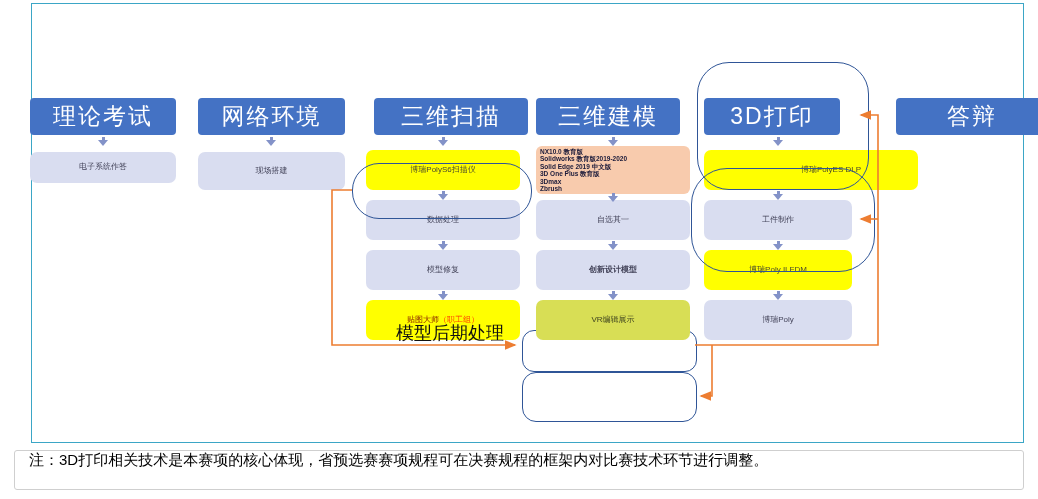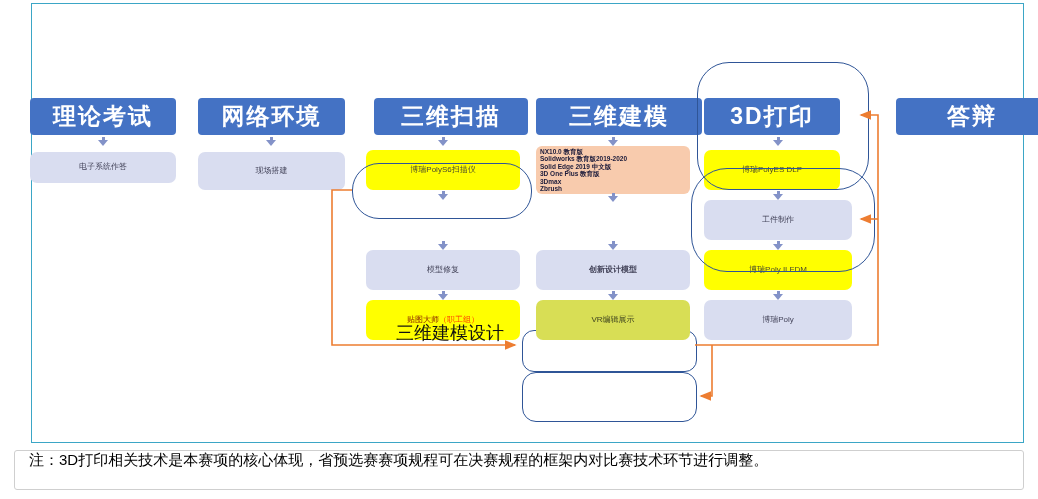--- a/index.html
+++ b/index.html
@@ -4,21 +4,21 @@
 <style>
   html,body{margin:0;padding:0;background:#ffffff;}
   body{font-family:"Liberation Sans","DejaVu Sans",sans-serif;}
   #stage{position:relative;width:1038px;height:499px;background:#ffffff;overflow:hidden;}
 
   .panel{position:absolute;left:31px;top:3px;width:991px;height:438px;
          border:1px solid #3BA6C6;background:#ffffff;}
 
   .hdr{position:absolute;height:37px;background:#4472C4;border-radius:4px;
        display:flex;align-items:center;justify-content:center;
-       color:#ffffff;font-size:23px;font-weight:700;letter-spacing:2px;z-index:10;}
+       color:#ffffff;font-size:23px;font-weight:400;letter-spacing:2px;z-index:10;}
 
   .bx{position:absolute;height:40px;background:#D9DDF0;border-radius:7px;
       display:flex;align-items:center;justify-content:center;
       font-size:8px;color:#44445A;z-index:10;text-align:center;line-height:1.1;}
   .bx.yellow{background:#FFFF00;color:#4A4A2A;}
   .bx.olive{background:#D8DE55;color:#3F441F;}
   .bx .red-main{color:#8B2500;}
   .bx .red-paren{color:#FF3C00;}
 
   .peach{position:absolute;background:#F8CBAD;border-radius:6px;z-index:10;
@@ -55,81 +55,87 @@
 
   <div class="hdr" style="left:30px;top:98px;width:146px;">
       <span>理论考试</span>
     </div>
   <div class="hdr" style="left:198px;top:98px;width:147px;">
       <span>网络环境</span>
     </div>
   <div class="hdr" style="left:366px;top:98px;width:154px;margin-left:8px;">
       <span>三维扫描</span>
     </div>
-  <div class="hdr" style="left:536px;top:98px;width:166px;">
+  <div class="hdr" style="left:536px;top:98px;width:144px;">
       <span>三维建模</span>
     </div>
   <div class="hdr" style="left:704px;top:98px;width:136px;">
       <span>3D打印</span>
     </div>
   <div class="hdr" style="left:896px;top:98px;width:152px;text-align:right;">
       <span>答辩</span>
     </div>
 
   <div class="bx" style="left:30px;top:152px;width:146px;height:31px;">
       <span>电子系统作答</span>
     </div>
 
   <div class="bx" style="left:198px;top:152px;width:147px;height:38px;">
       <span>现场搭建</span>
     </div>
 
   <div class="bx yellow" style="left:366px;top:150px;width:154px;">
       <span>博瑞PolyS6扫描仪</span>
     </div>
+  <div class="bx" style="left:366px;top:200px;width:154px;">
+      <span>数据处理</span>
+    </div>
   <div class="bx" style="left:366px;top:250px;width:154px;">
       <span>模型修复</span>
     </div>
   <div class="bx yellow" style="left:366px;top:300px;width:154px;">
     <span class="red-main">贴图大师</span>
       <span class="red-paren">（职工组）</span>
   </div>
 
   <div class="peach" style="left:536px;top:146px;width:154px;height:48px;">
     <div class="sw-line">NX10.0 教育版</div>
     <div class="sw-line">Solidworks 教育版2019-2020</div>
     <div class="sw-line">Solid Edge 2019 中文版</div>
     <div class="sw-line">3D One Plus 教育版</div>
     <div class="sw-line">3Dmax</div>
     <div class="sw-line">Zbrush</div>
   </div>
+  <div class="bx" style="left:536px;top:200px;width:154px;">
+      <span>自选其一</span>
+    </div>
   <div class="bx" style="left:536px;top:250px;width:154px;font-weight:bold;">
       <span>创新设计模型</span>
     </div>
   <div class="bx olive" style="left:536px;top:300px;width:154px;">
       <span>VR编辑展示</span>
     </div>
 
-  <div class="bx yellow" style="left:704px;top:150px;width:136px;">
+  <div class="bx yellow" style="left:704px;top:150px;width:174px;padding-left:40px;">
       <span>博瑞PolyES DLP</span>
     </div>
   <div class="bx" style="left:704px;top:200px;width:148px;">
       <span>工件制作</span>
     </div>
   <div class="bx yellow" style="left:704px;top:250px;width:148px;">
       <span>博瑞Poly II FDM</span>
     </div>
   <div class="bx" style="left:704px;top:300px;width:148px;">
       <span>博瑞Poly</span>
     </div>
 
   <div class="whitebox" style="left:522px;top:330px;width:173px;height:40px;border-radius:12px;"></div>
   <div class="whitebox" style="left:522px;top:372px;width:173px;height:48px;border-radius:14px;"></div>
 
-  <div class="anno">三维建模设计</div>
+  <div class="anno">模型后期处理</div>
 
   <div class="darr" style="left:98px;top:137px;"></div>
   <div class="darr" style="left:266px;top:137px;"></div>
   <div class="darr" style="left:438px;top:137px;"></div>
   <div class="darr" style="left:438px;top:191px;"></div>
   <div class="darr" style="left:438px;top:241px;"></div>
   <div class="darr" style="left:438px;top:291px;"></div>
   <div class="darr" style="left:608px;top:137px;"></div>
   <div class="darr" style="left:608px;top:193px;"></div>
   <div class="darr" style="left:608px;top:241px;"></div>

